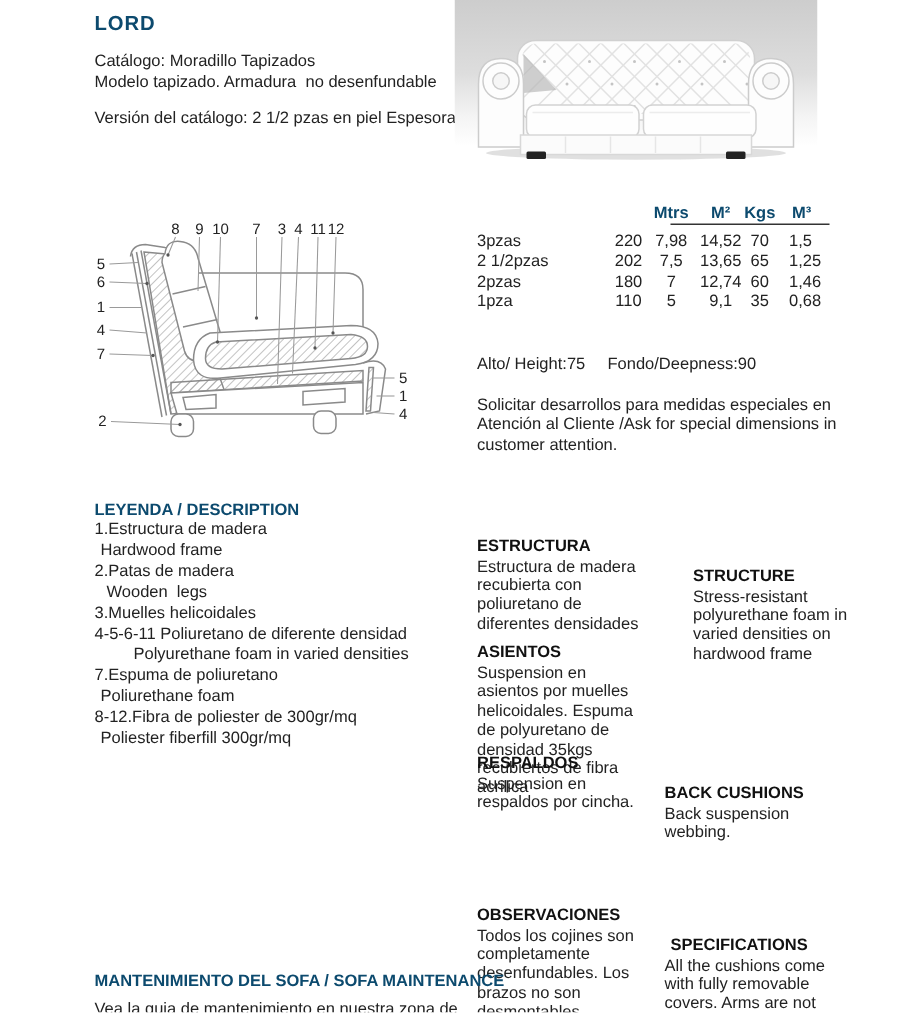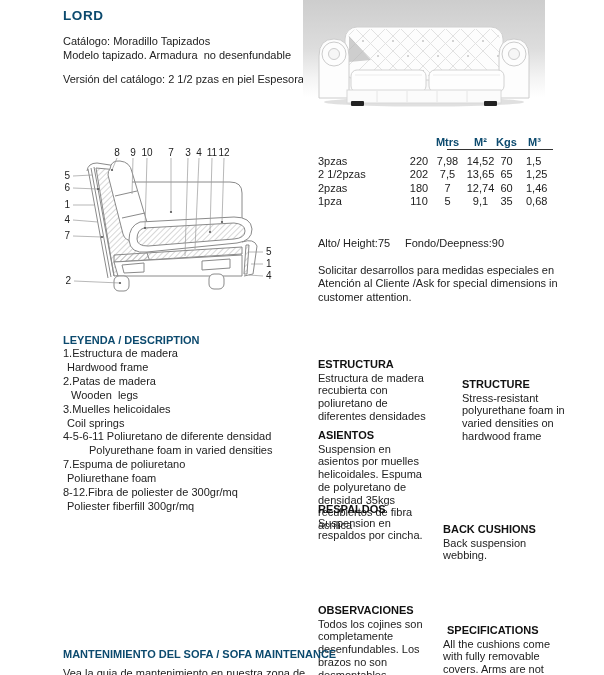--- a/index.html
+++ b/index.html
@@ -244,21 +244,20 @@
     </svg>
   </div>
 
   <div class="abs b" style="left:63px;top:334px;">LEYENDA / DESCRIPTION</div>
   <div class="abs legend" style="left:63px;top:347px;width:250px;">
     <div class="pre">1.Estructura de madera</div>
     <div class="pre" style="padding-left:4px;">Hardwood frame</div>
     <div class="pre">2.Patas de madera</div>
     <div class="pre" style="padding-left:8px;">Wooden  legs</div>
     <div class="pre">3.Muelles helicoidales</div>
-    <div class="pre" style="padding-left:4px;">Coil springs</div>
     <div class="pre">4-5-6-11 Poliuretano de diferente densidad</div>
     <div class="pre" style="padding-left:26px;">Polyurethane foam in varied densities</div>
     <div class="pre">7.Espuma de poliuretano</div>
     <div class="pre" style="padding-left:4px;">Poliurethane foam</div>
     <div class="pre">8-12.Fibra de poliester de 300gr/mq</div>
     <div class="pre" style="padding-left:4px;">Poliester fiberfill 300gr/mq</div>
   </div>
 
   <div class="spec-row" style="top:358px;gap:36px;">
     <div class="spec-col es">

